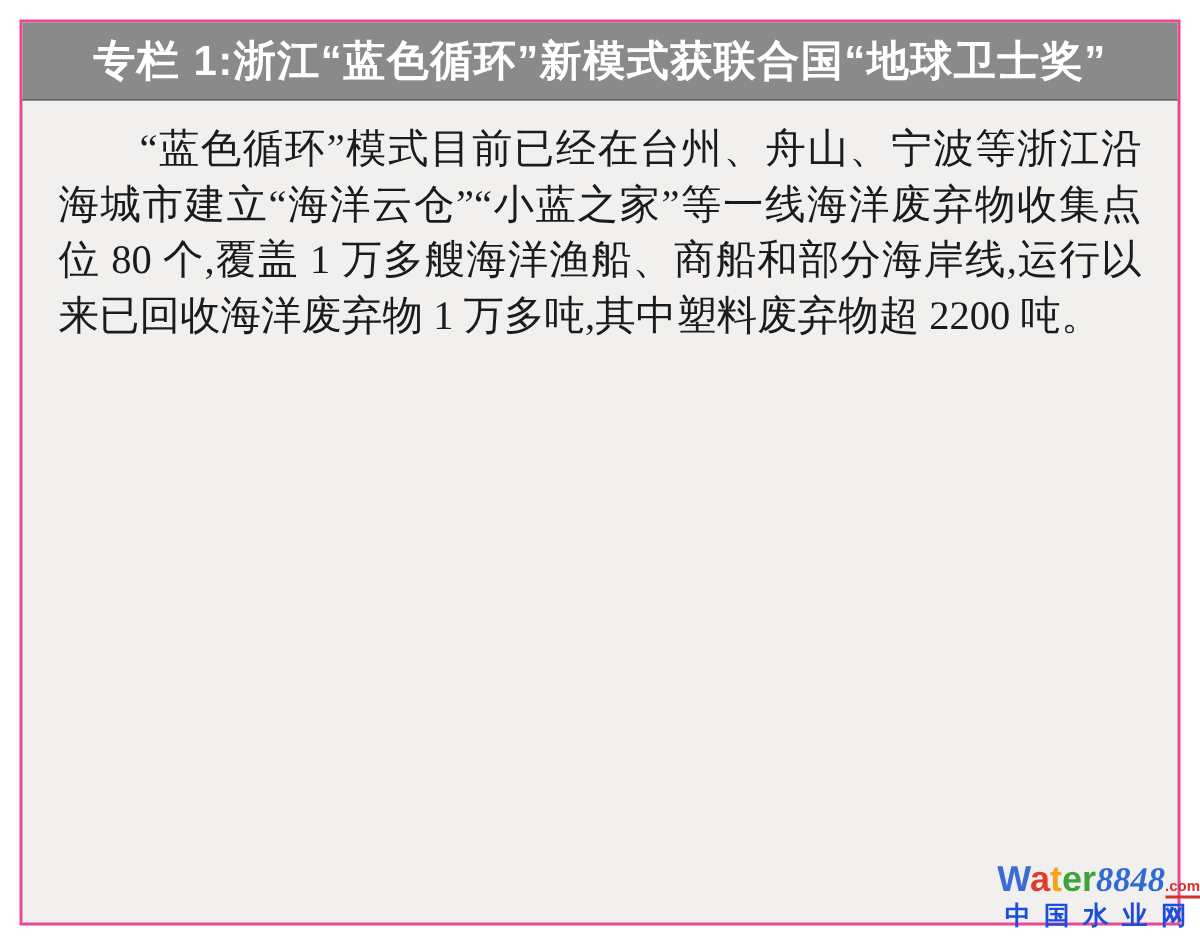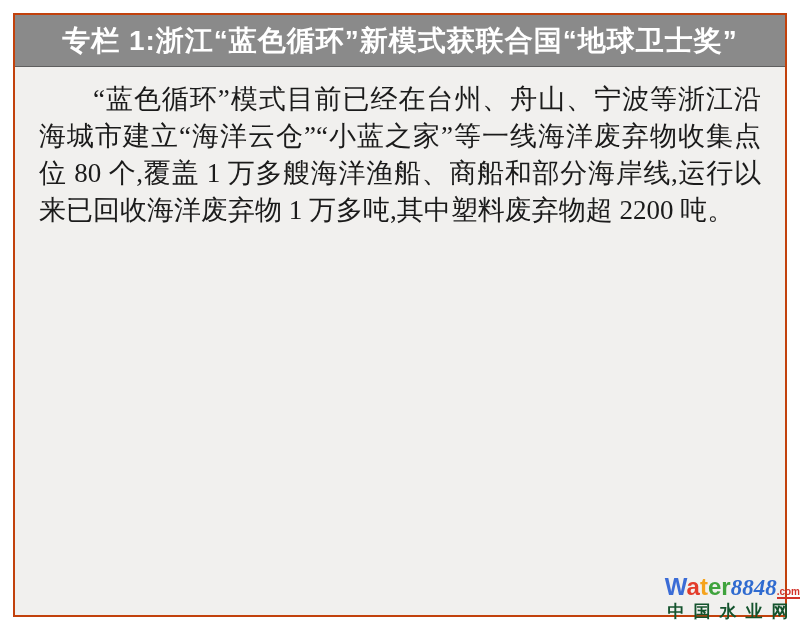--- a/index.html
+++ b/index.html
@@ -8,21 +8,21 @@
     background: #ffffff;
     overflow: hidden;
     position: relative;
     font-family: "Liberation Serif", "DejaVu Serif", serif;
   }
   .panel {
     position: absolute;
     left: 13px; top: 13px;
     width: 774px; height: 604px;
     box-sizing: border-box;
-    border: 2px solid #c2410c;
+    border: 2px solid #ec4899;
     background: #f1f0ee;
   }
   .panel-header {
     height: 51px;
     background: #8a8a8a;
     border-bottom: 1px solid #5f5f5f;
     display: flex;
     align-items: center;
     justify-content: center;
   }
@@ -43,21 +43,21 @@
     text-align: justify;
   }
   .panel-body p {
     margin: 0;
     text-indent: 2em;
   }
   .watermark {
     position: absolute;
     right: 0px;
     top: 574px;
-    text-align: center;
+    text-align: right;
     line-height: 1.05;
     white-space: nowrap;
   }
   .wm-brand {
     font-family: "Liberation Sans", "DejaVu Sans", sans-serif;
     font-weight: bold;
     font-size: 24px;
   }
   .wm-number {
     font-family: "Liberation Serif", "DejaVu Serif", serif;
@@ -89,14 +89,14 @@
   </header>
   <div class="panel-body">
     <p>“蓝色循环”模式目前已经在台州、舟山、宁波等浙江沿海城市建立“海洋云仓”“小蓝之家”等一线海洋废弃物收集点位 80 个,覆盖 1 万多艘海洋渔船、商船和部分海岸线,运行以来已回收海洋废弃物 1 万多吨,其中塑料废弃物超 2200 吨。</p>
   </div>
 </section>
 
 <div class="watermark">
   <div class="wm-top">
     <span class="wm-brand" style="color:#3b6cd6">W</span><span class="wm-brand" style="color:#e33b2a">a</span><span class="wm-brand" style="color:#f5a31c">t</span><span class="wm-brand" style="color:#3fa33c">e</span><span class="wm-brand" style="color:#3fa33c">r</span><span class="wm-number" style="color:#2f6bd0">8848</span><span class="wm-tld" style="color:#d2322a">.com</span>
   </div>
-  <div class="wm-site" style="color:#14532d">中国水业网</div>
+  <div class="wm-site" style="color:#1d4ed8">中国水业网</div>
 </div>
 
 </body></html>

